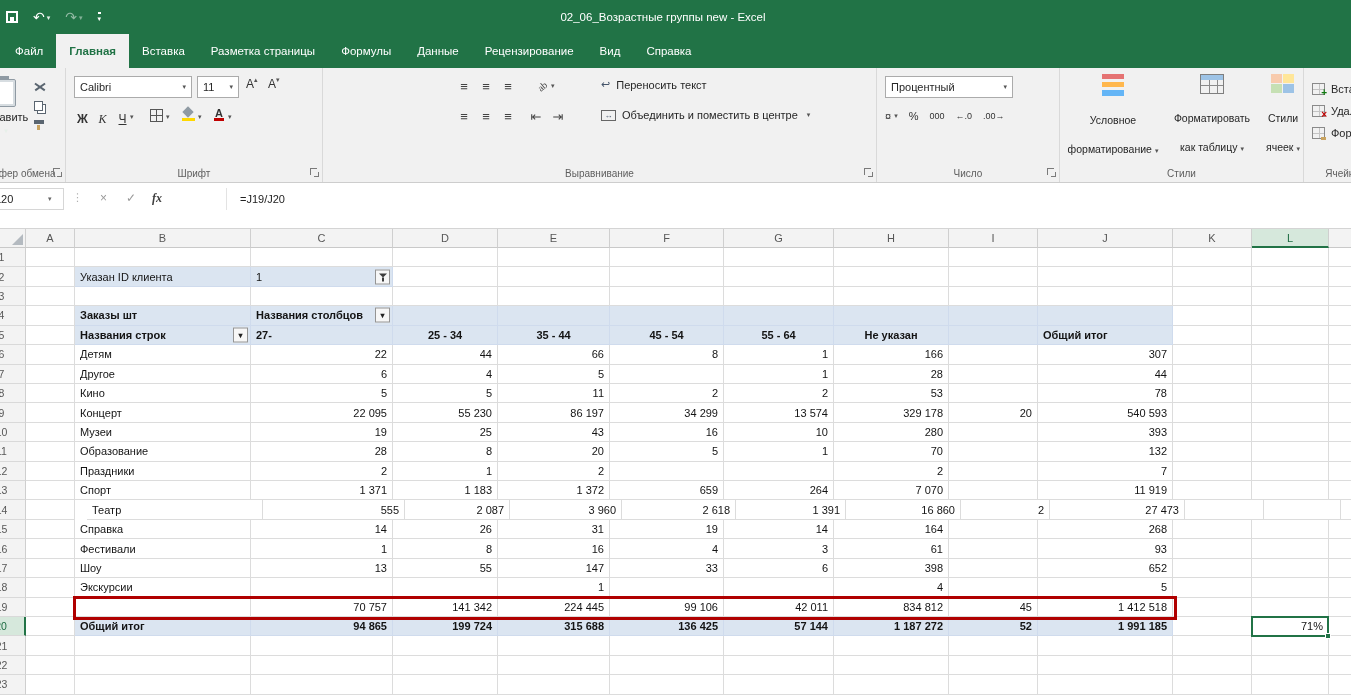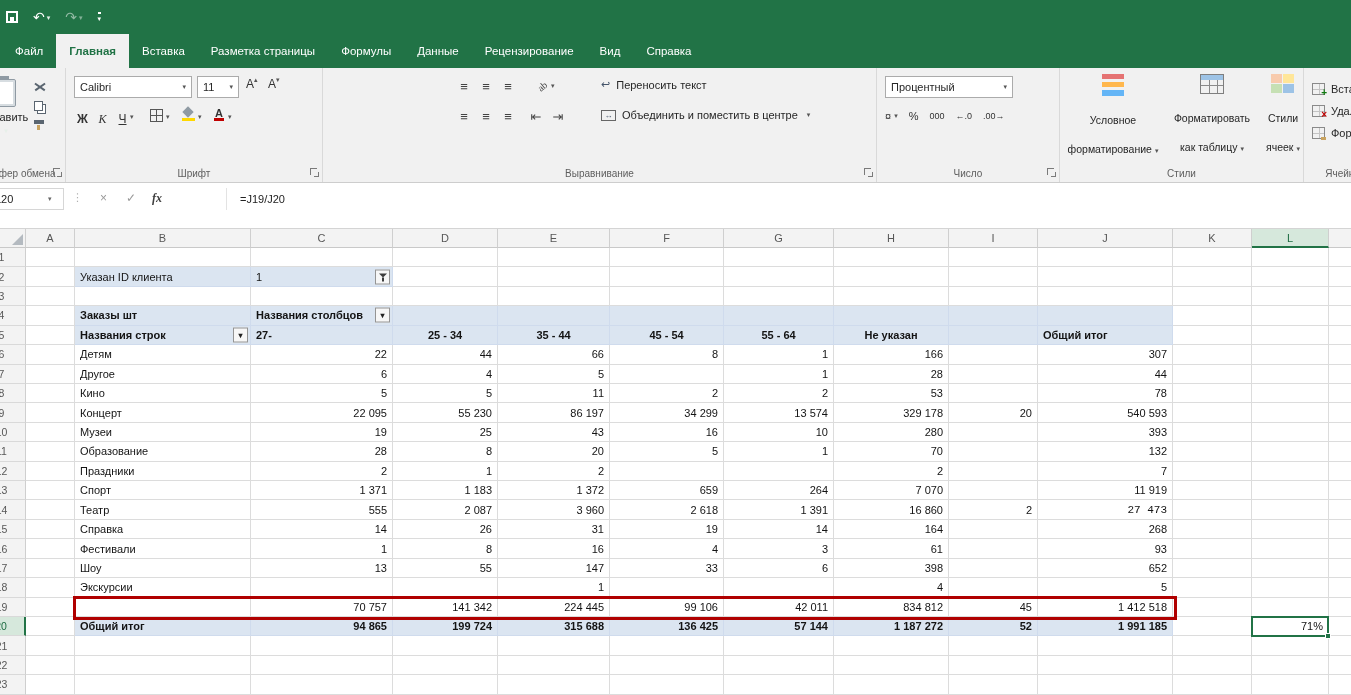--- a/index.html
+++ b/index.html
@@ -138,20 +138,21 @@
             <span class="g7">▾</span>
           </span>
       <span class="qat-item dim">
             <span>↷</span>
             <span class="g7">▾</span>
           </span>
       <span class="qat-item">
             <span class="qat-bar">▾</span>
           </span>
     </div>
+    <div class="title">02_06_Возрастные группы new  -  Excel</div>
   </div>
 
   <div class="tabrow">
     <div class="tab">Файл</div>
     <div class="tab active">Главная</div>
     <div class="tab">Вставка</div>
     <div class="tab">Разметка страницы</div>
     <div class="tab">Формулы</div>
     <div class="tab">Данные</div>
     <div class="tab">Рецензирование</div>
@@ -731,21 +732,21 @@
             </div>
             <div class="cell" style="width: 79px;"></div>
             <div class="cell" style="width: 77px;"></div>
             <div class="cell" style="width: 105px;"></div>
           </div>
           <div class="grow">
             <div class="rowh">
               <span>14</span>
             </div>
             <div class="cell" style="width: 49px;"></div>
-            <div class="cell" style="width: 176px;">
+            <div class="cell" style="width: 176px; margin-left: 12px;">
               <span>Театр</span>
             </div>
             <div class="cell num" style="width: 142px;">
               <span>555</span>
             </div>
             <div class="cell num" style="width: 105px;">
               <span>2 087</span>
             </div>
             <div class="cell num" style="width: 112px;">
               <span>3 960</span>
@@ -755,21 +756,21 @@
             </div>
             <div class="cell num" style="width: 110px;">
               <span>1 391</span>
             </div>
             <div class="cell num" style="width: 115px;">
               <span>16 860</span>
             </div>
             <div class="cell num" style="width: 89px;">
               <span>2</span>
             </div>
-            <div class="cell num" style="width: 135px; font-family: Liberation Mono, monospace;">
+            <div class="cell num" style="width: 135px;">
               <span>27 473</span>
             </div>
             <div class="cell" style="width: 79px;"></div>
             <div class="cell" style="width: 77px;"></div>
             <div class="cell" style="width: 105px;"></div>
           </div>
           <div class="grow">
             <div class="rowh">
               <span>15</span>
             </div>

